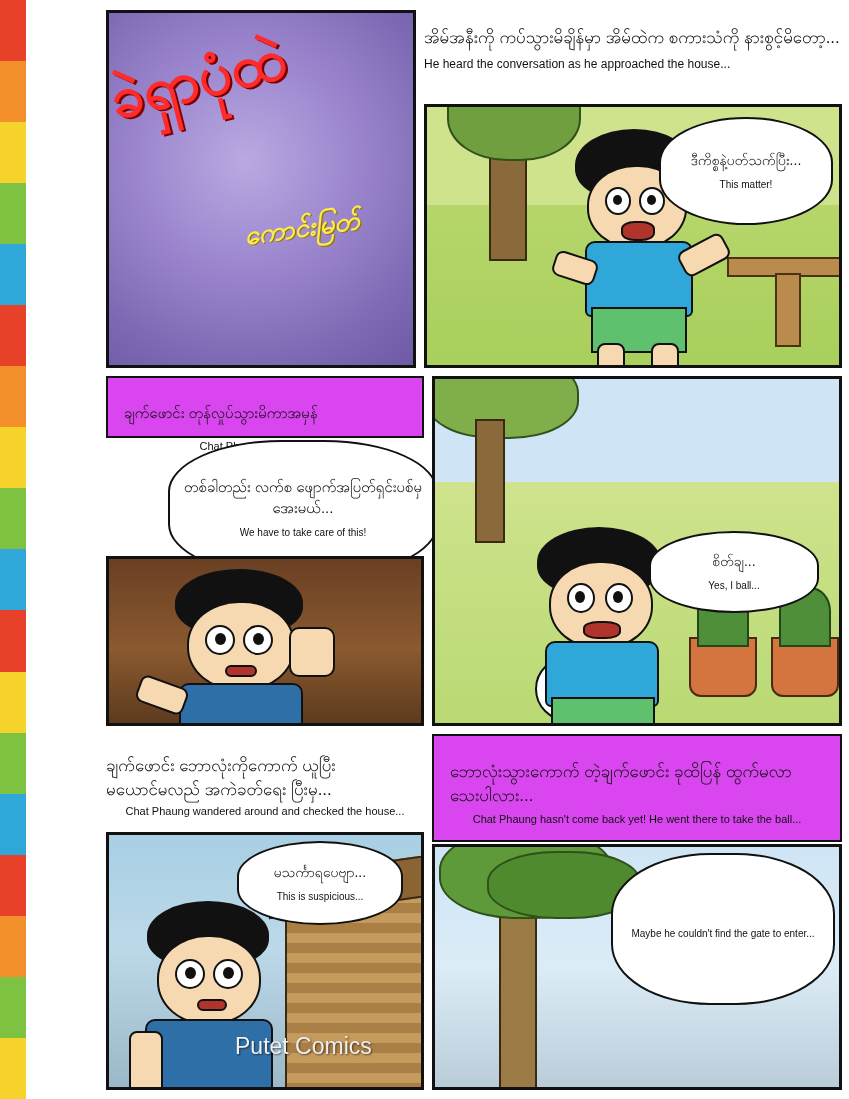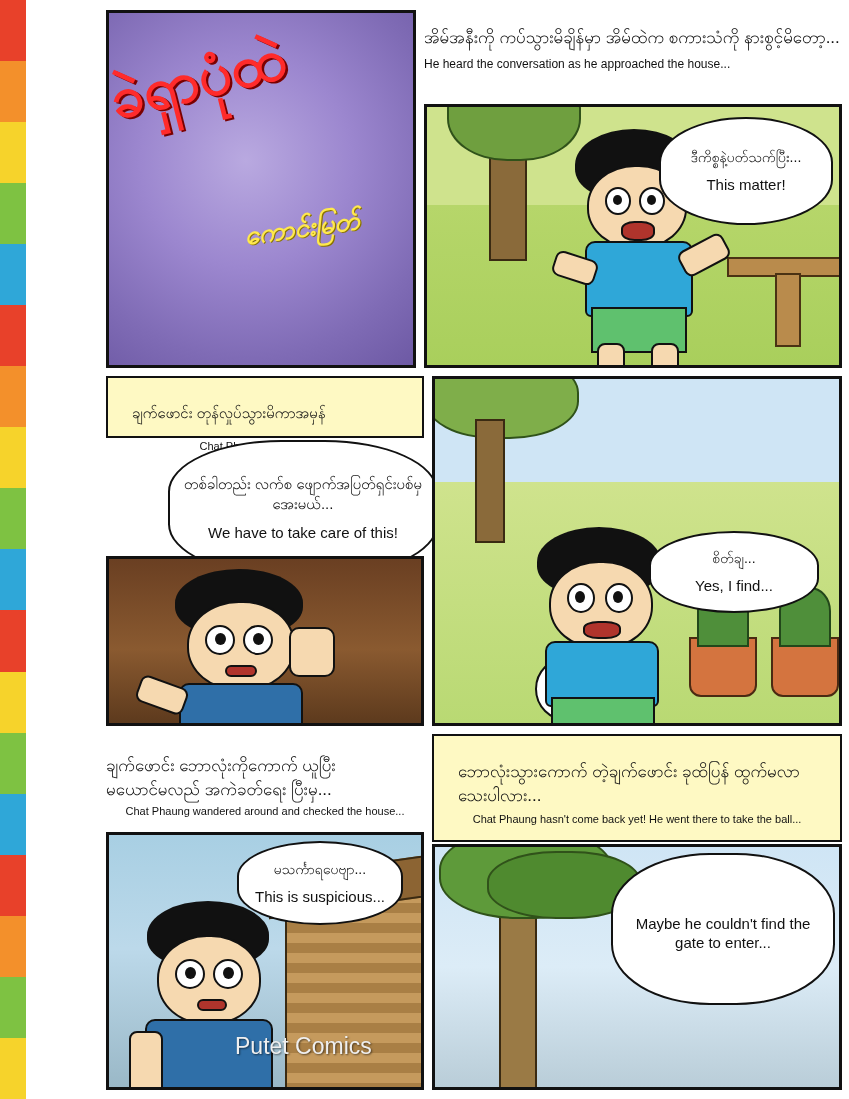--- a/index.html
+++ b/index.html
@@ -17,24 +17,24 @@
   
   .bg-purple{background:radial-gradient(circle at 45% 42%, #b9a9e0 0%, #9c87cf 40%, #7f6bb5 75%, #6d59a4 100%);}
   .bg-grass{background:linear-gradient(#cfe38d 0%, #cfe38d 38%, #b6d66a 38%, #a9cf5c 100%);}
   .bg-sky{background:linear-gradient(#cfe5f5 0%, #cfe5f5 30%, #cfe38d 30%, #b9d973 100%);}
 
   
   .bubble{position:absolute;background:#fff;border:2.5px solid #111;border-radius:50%/42%;
           display:flex;flex-direction:column;align-items:center;justify-content:center;
           text-align:center;padding:6px 10px;box-sizing:border-box;}
   .bubble .my{font-family:"Liberation Sans",sans-serif;font-size:14px;line-height:1.35;color:#111;}
-  .bubble .en{font-size:15px;line-height:1.3;color:#111;margin-top:8px;}
-
-  .caption{position:absolute;background:#fef9c3;border:2.5px solid #111;box-sizing:border-box;
-           padding:6px 24px;}
+  .bubble .en{font-size:10px;line-height:1.3;color:#111;margin-top:8px;}
+
+  .caption{position:absolute;background:#d946ef;border:2.5px solid #111;box-sizing:border-box;
+           padding:6px 16px;}
   .caption .my{font-size:15px;line-height:1.4;color:#111;margin-top:18px;}
   .caption .en{font-size:11px;line-height:1.35;color:#111;text-align:center;}
 
   
   #title-myanmar{position:absolute;left:18px;top:20px;width:270px;height:230px;
      font-size:58px;color:#ff2b2b;font-weight:bold;transform:rotate(-14deg);
      text-shadow:2px 2px 0 #7a0000;line-height:1.1;}
   #title-signature{position:absolute;left:140px;top:195px;width:150px;height:110px;
      color:#ffe94d;font-size:26px;font-style:italic;font-weight:bold;transform:rotate(-8deg);
      text-shadow:1px 1px 0 #8a7400;}
@@ -172,21 +172,21 @@
       <div class="pupil" style="left:64px;top:64px;width:10px;height:12px;"></div>
       <div class="pupil" style="left:102px;top:64px;width:10px;height:12px;"></div>
       <div class="mouth" style="left:72px;top:94px;width:34px;height:14px;"></div>
       <div class="shirt" style="left:34px;top:114px;width:110px;height:62px;"></div>
       <div class="shorts" style="left:40px;top:170px;width:100px;height:36px;"></div>
     </div>
 
 
     <div class="bubble" style="left:214px;top:152px;width:170px;height:82px;">
       <div class="my">စိတ်ချ...</div>
-      <div class="en">Yes, I find...</div>
+      <div class="en">Yes, I ball...</div>
     </div>
   </div>
 
   <div class="caption" style="left:10px;top:734px;width:318px;height:96px;border:none;background:transparent;padding:2px 0;">
     <div class="my" style="font-size:17px;">ချက်ဖောင်း ဘောလုံးကိုကောက် ယူပြီး မယောင်မလည် အကဲခတ်ရေး ပြီးမှ...</div>
     <div class="en" style="margin-top:2px;">Chat Phaung wandered around and checked the house...</div>
   </div>
 
   <div class="panel" style="left:10px;top:832px;width:318px;height:258px;background:linear-gradient(#a8cfe3 0%, #bcd9ea 45%, #9ab8c7 100%);">
     <div class="hut" style="left:176px;top:56px;width:150px;height:202px;

